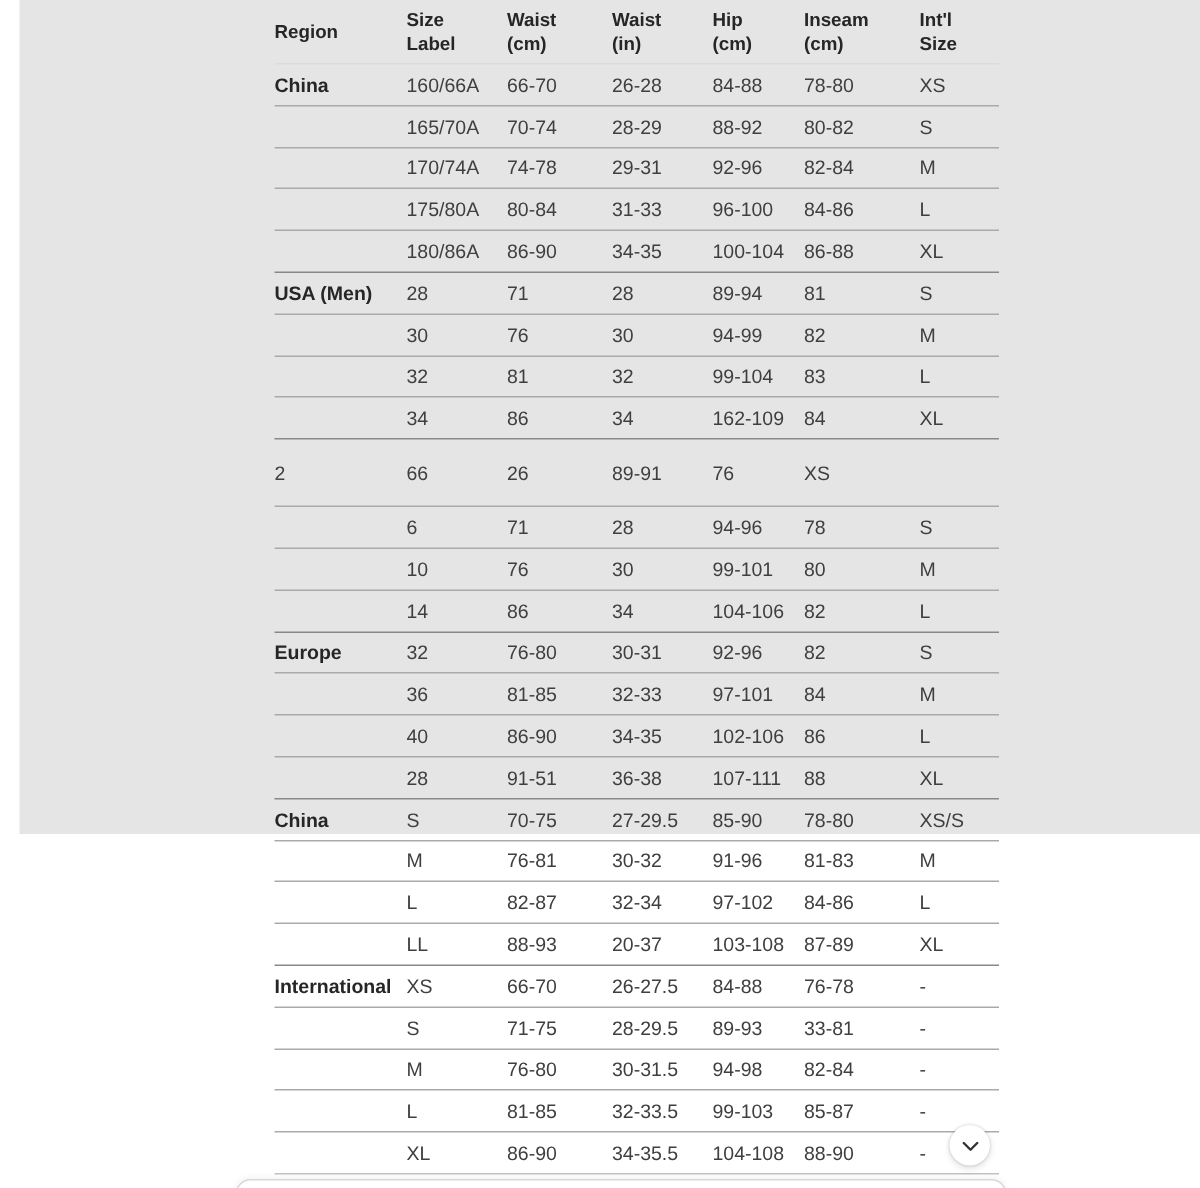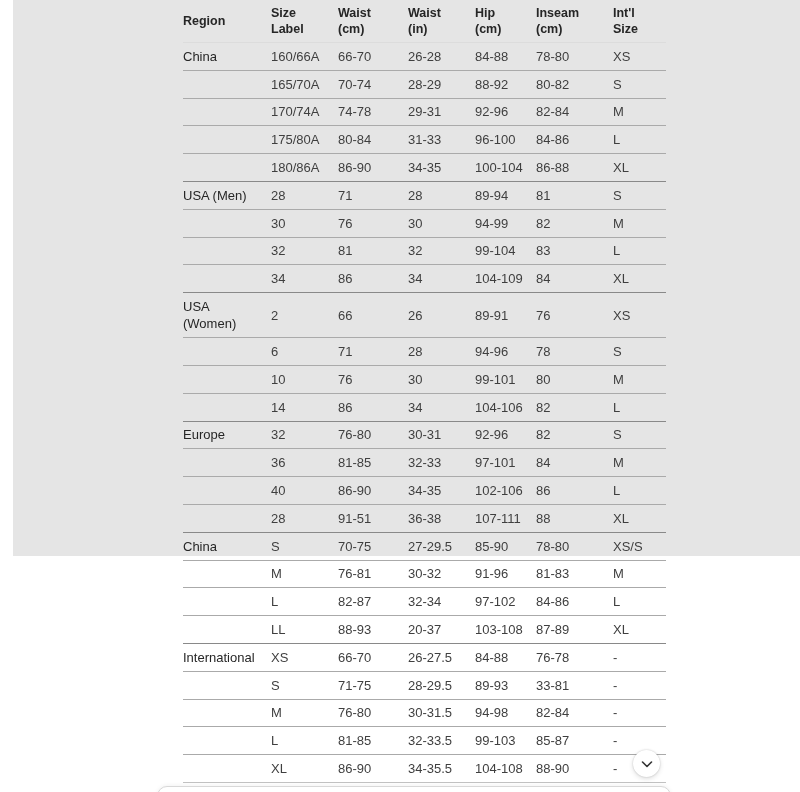--- a/index.html
+++ b/index.html
@@ -22,21 +22,21 @@
     white-space:pre-line; line-height:16px; padding-right:6px;
   }
 
   .trow { height:27.8px; border-bottom:1px solid #aaaaaa; }
   .trow.tall { height:45px; }
   .trow.section-end { border-bottom-color:#898989; }
   .trow.last-row { border-bottom-color:#c2c2c2; }
 
   .cell { font-size:13px; color:#3f3f3f; padding-right:6px; line-height:15px; }
   .region-cell {
-    font-weight:400; color:#262626; font-size:13px;
+    font-weight:700; color:#262626; font-size:13px;
     white-space:pre-line; line-height:17px;
   }
 
   .expand-btn {
     position:absolute; left:620px; top:750px; width:27px; height:27px;
     border:none; border-radius:50%; background:#ffffff;
     box-shadow:0 0 2px rgba(0,0,0,0.20), 0 2px 5px rgba(0,0,0,0.12);
     display:flex; align-items:center; justify-content:center;
     cursor:pointer; z-index:5; padding:0;
   }
@@ -144,27 +144,25 @@
           <div class="cell">32</div>
           <div class="cell">99-104</div>
           <div class="cell">83</div>
           <div class="cell">L</div>
         </div>
         <div class="trow section-end">
           <div class="cell region-cell"></div>
           <div class="cell">34</div>
           <div class="cell">86</div>
           <div class="cell">34</div>
-          <div class="cell">104-109</div>
+          <div class="cell">162-109</div>
           <div class="cell">84</div>
           <div class="cell">XL</div>
         </div>
         <div class="trow tall">
-          <div class="cell region-cell">USA
-(Women)</div>
           <div class="cell">2</div>
           <div class="cell">66</div>
           <div class="cell">26</div>
           <div class="cell">89-91</div>
           <div class="cell">76</div>
           <div class="cell">XS</div>
         </div>
         <div class="trow">
           <div class="cell region-cell"></div>
           <div class="cell">6</div>

